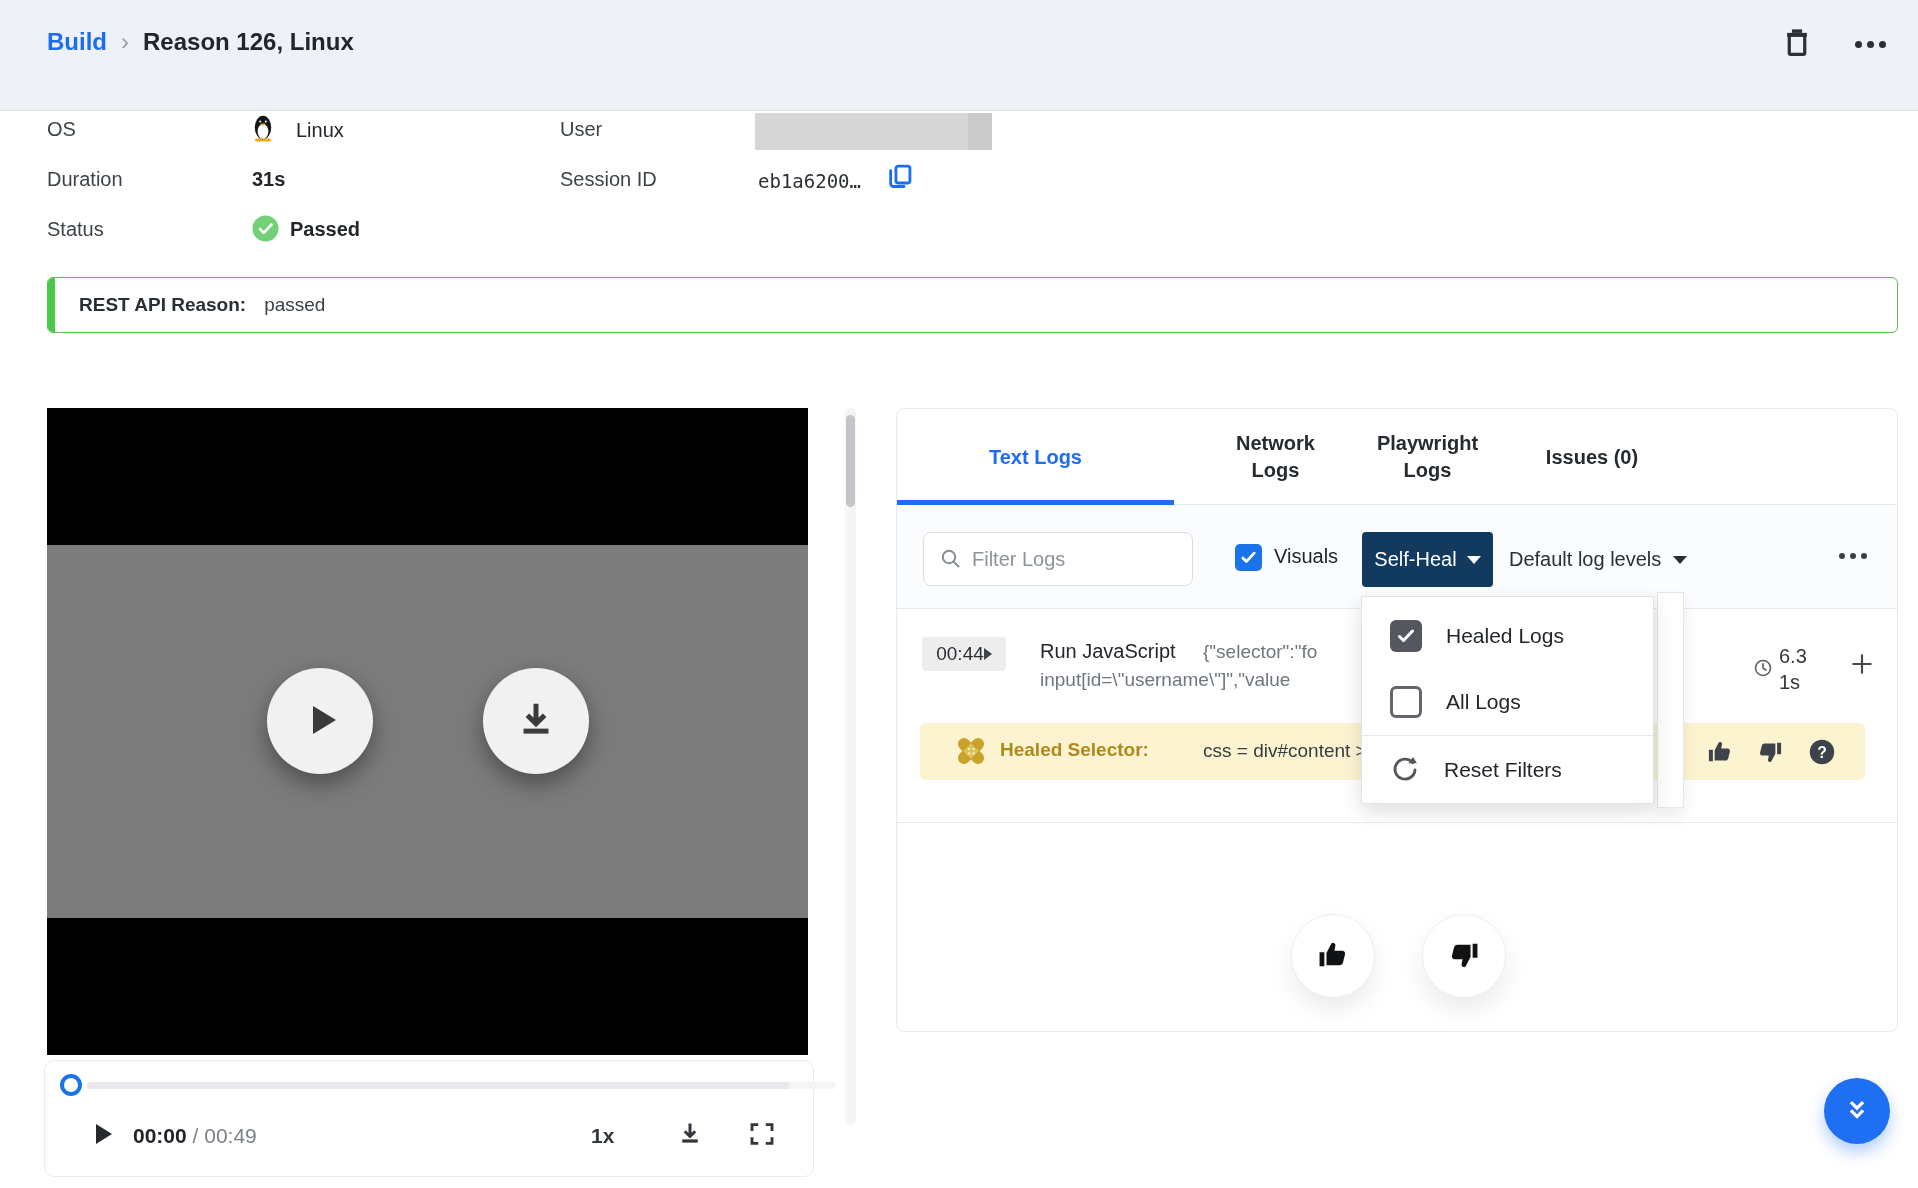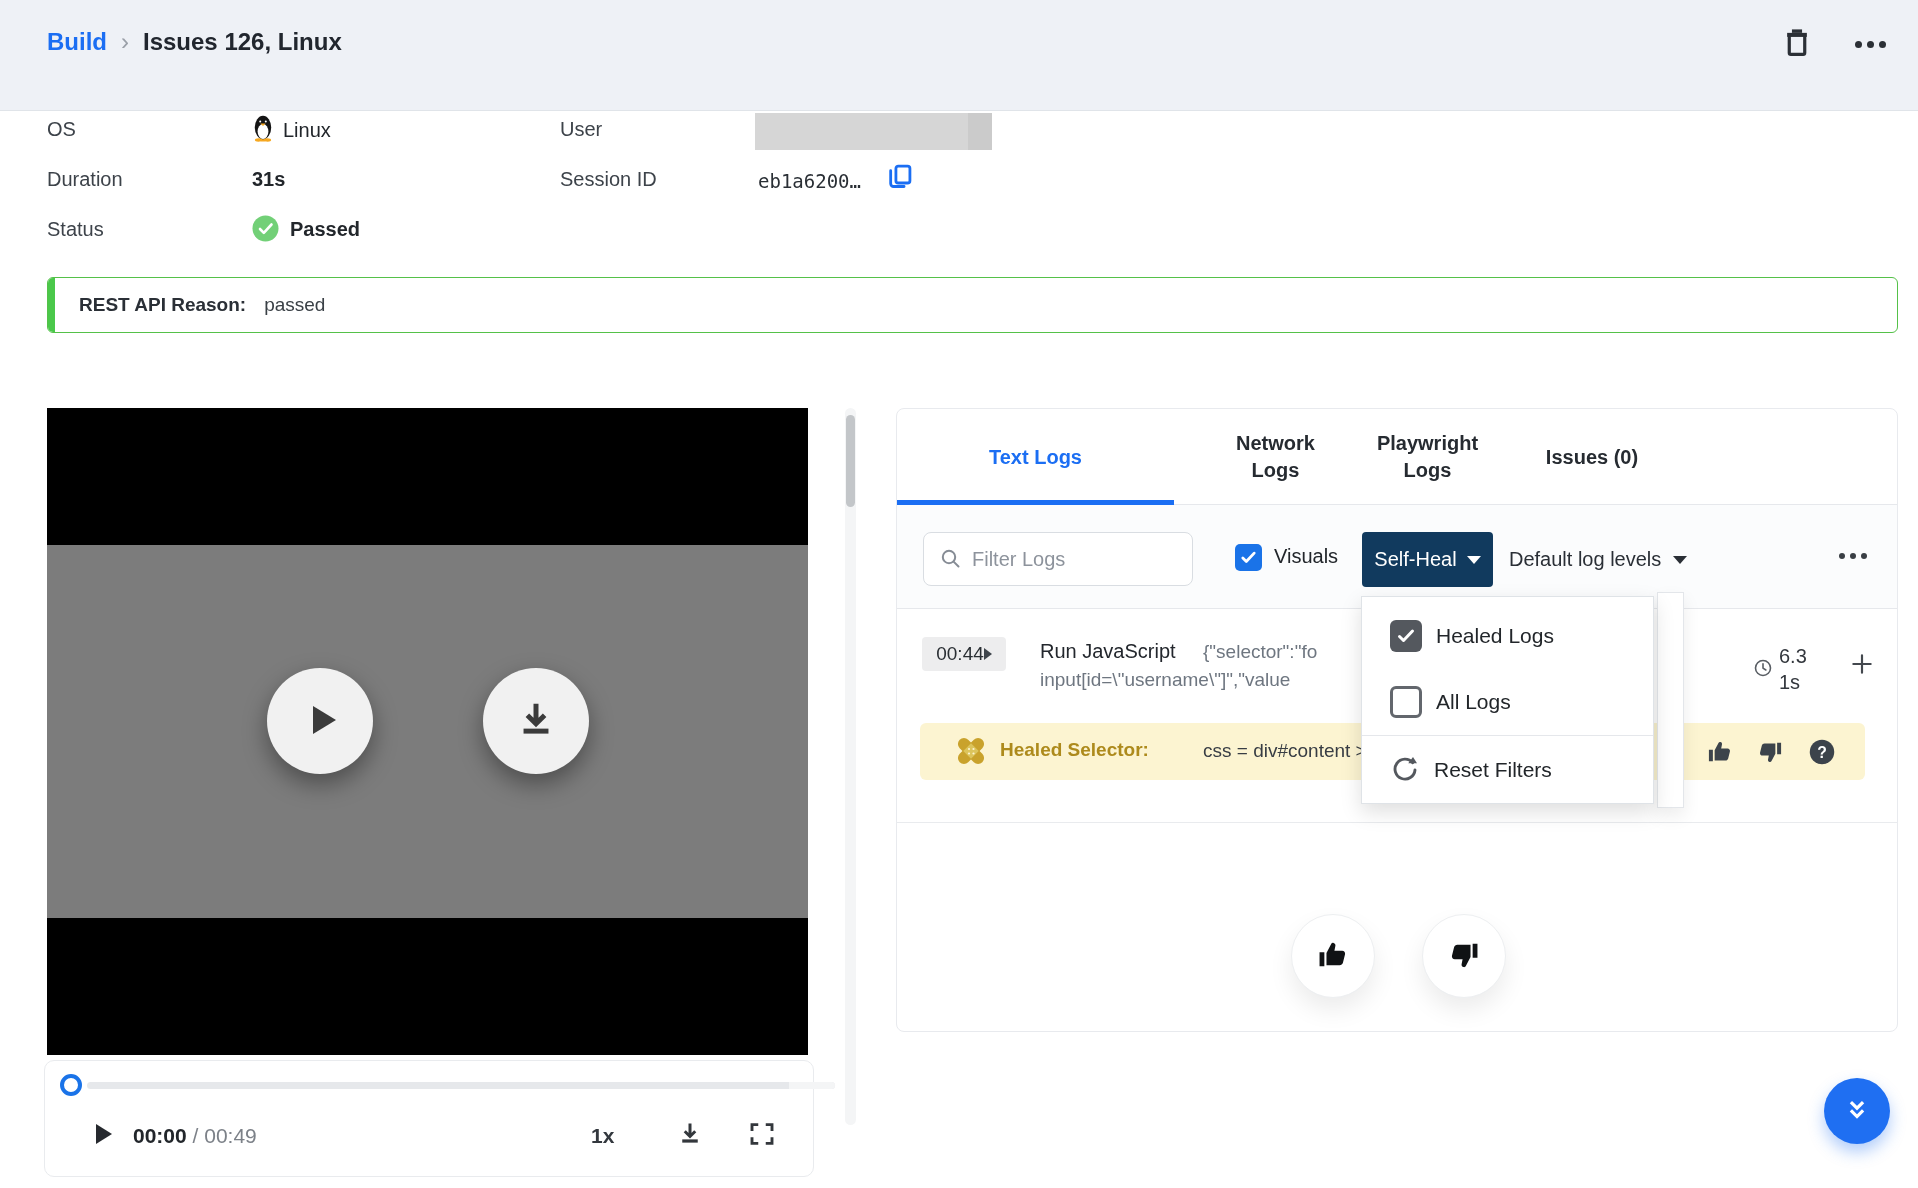--- a/index.html
+++ b/index.html
@@ -18,21 +18,21 @@
   .page-title { font-size:24px; font-weight:700; color:#21262e; }
   .topbar-actions { position:absolute; right:32px; top:26px; display:flex; align-items:center; gap:42px; }
   .icon-btn { background:none; border:none; cursor:pointer; display:flex; align-items:center; }
   .dots { display:flex; gap:5px; }
   .dots i { width:7px; height:7px; border-radius:50%; background:#2b3036; }
 
   
   .lbl { position:absolute; font-size:20px; color:#3d434a; }
   .val { position:absolute; font-size:20px; color:#22262b; }
   .bold { font-weight:700; }
-  .os-val { display:flex; align-items:center; gap:9px; }
+  .os-val { display:flex; align-items:center; gap:22px; }
   .redacted { position:absolute; left:755px; top:113px; width:237px; height:37px;
     background:linear-gradient(to right,#d6d6d6 90%, #cbcbcb 90%); }
   .sess-id { font-family:"DejaVu Sans Mono", monospace; font-size:19px; color:#2a2f35; }
   .copy-btn { position:absolute; left:886px; top:162px; }
   .status-dot { position:absolute; left:252px; top:215px; }
 
   
   .rest-banner { position:absolute; left:47px; top:277px; width:1851px; height:56px;
     background:#fff; border:1.5px solid #55c149; border-radius:6px;
     display:flex; align-items:center; overflow:hidden; }
@@ -141,41 +141,41 @@
   
   .menu { position:absolute; left:1361px; top:596px; width:293px; height:208px; background:#fff;
     border:1px solid #dfe3e7; box-shadow:0 8px 20px rgba(0,0,0,.13); z-index:30; }
   .menu-item { position:absolute; left:0; width:100%; height:66px; display:flex; align-items:center;
     cursor:pointer; }
   .mi0 { top:6px; } .mi1 { top:72px; } .mi2 { top:140px; }
   .menu-chk { width:32px; height:32px; border-radius:6px; margin-left:28px; flex:none;
     display:flex; align-items:center; justify-content:center; }
   .menu-chk.on { background:#54585e; }
   .menu-chk.off { background:#fff; border:3px solid #63676d; }
-  .menu-lbl { margin-left:14px; font-size:21px; color:#22262a; }
+  .menu-lbl { margin-left:24px; font-size:21px; color:#22262a; }
   .menu-div { position:absolute; left:0; top:138px; width:100%; height:1px; background:#e5e7eb; }
   .menu-refresh { margin-left:28px; flex:none; display:flex; }
   .menu-strip { position:absolute; left:1657px; top:592px; width:27px; height:216px; background:#fff;
     border:1px solid #e3e6ea; box-shadow:0 8px 18px rgba(0,0,0,.08); z-index:29; }
 
   
   .fab { position:absolute; left:1824px; top:1078px; width:66px; height:66px; border-radius:50%;
     background:#1f6ff2; border:none; cursor:pointer; display:flex; align-items:center; justify-content:center;
     box-shadow:0 8px 16px rgba(31,111,242,.35); z-index:40; }
 </style>
 </head>
 <body>
 
 <div class="page">
 
   <header class="topbar">
     <div class="crumbs">
       <span class="crumb-link">Build</span>
       <span class="crumb-sep">›</span>
-      <span class="page-title">Issues 126, Linux</span>
+      <span class="page-title">Reason 126, Linux</span>
     </div>
     <div class="topbar-actions">
       <button class="icon-btn">
         <span>
           <svg width="32" height="34" viewBox="0 0 24 25">
             <path d="M8.2 3.6 h7.6" stroke="#2b3036" stroke-width="2.6" stroke-linecap="butt" fill="none"></path>
             <path d="M4.6 6.4 h14.8" stroke="#2b3036" stroke-width="3" fill="none"></path>
             <rect x="6.2" y="6.4" width="11.6" height="14.6" rx="1.2" fill="none" stroke="#2b3036" stroke-width="2.4"></rect>
           </svg>
         </span>

